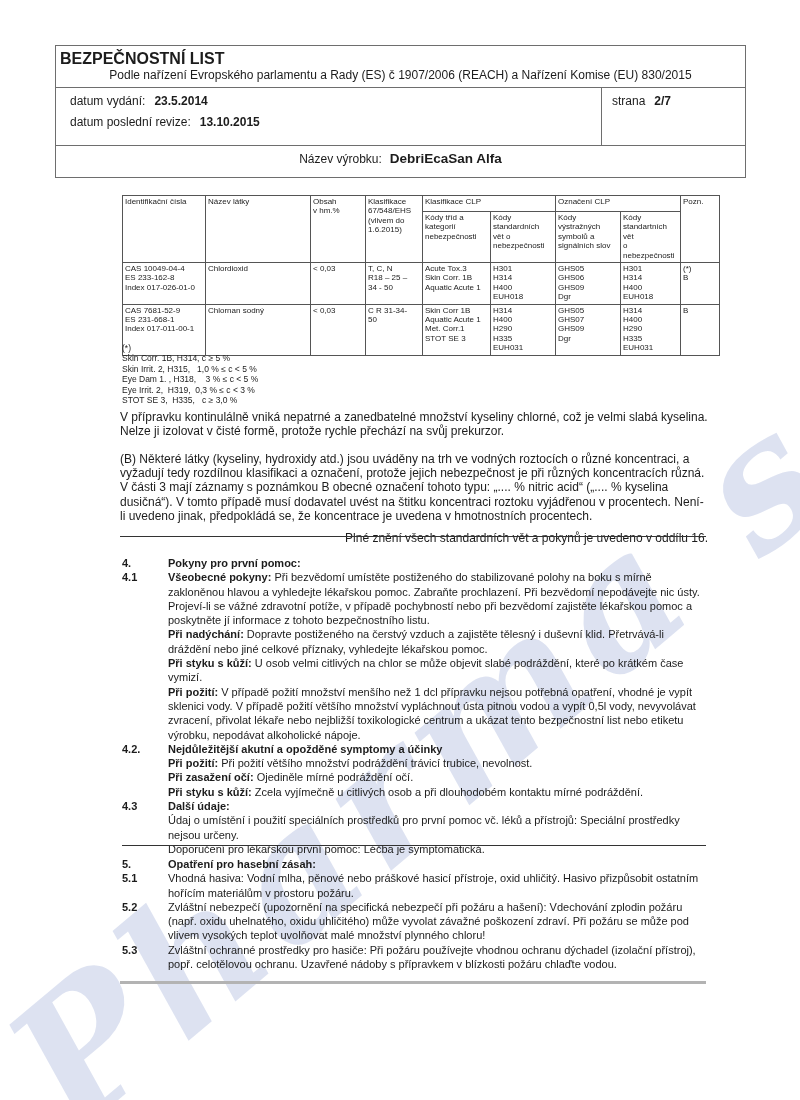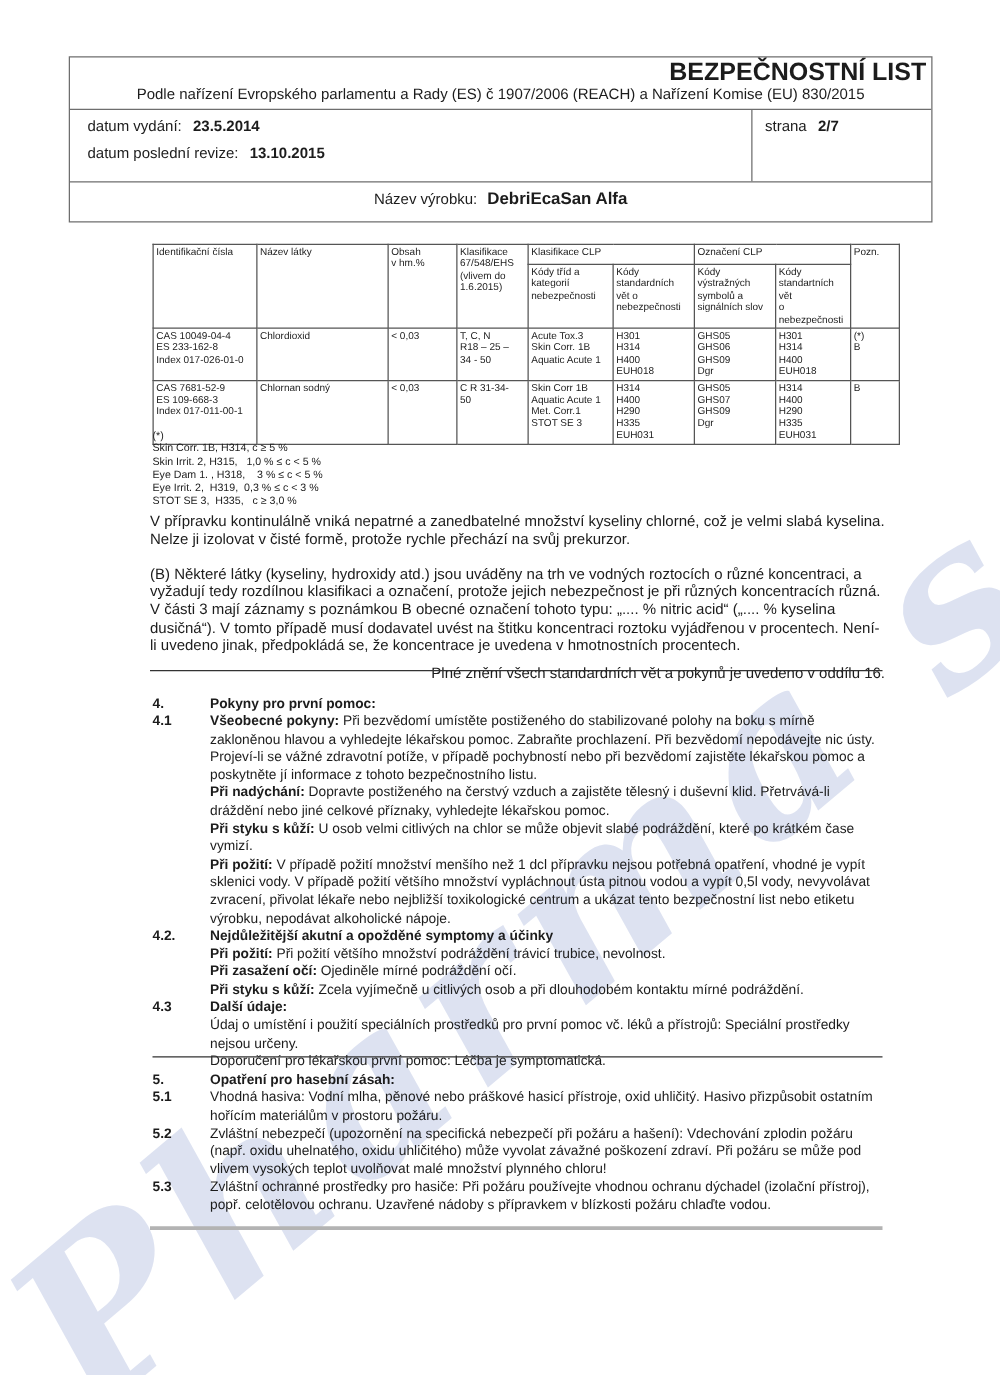--- a/index.html
+++ b/index.html
@@ -8,21 +8,21 @@
   
   .watermark{position:absolute;left:-30px;top:1010px;width:1600px;
              transform:rotate(-40deg);transform-origin:0 0;
              font-family:"DejaVu Serif",serif;font-style:italic;font-weight:bold;
              font-size:175px;letter-spacing:10px;white-space:nowrap;
              color:rgba(174,186,221,0.42);z-index:0;pointer-events:none;}
   .content{position:absolute;left:0;top:0;width:800px;height:1100px;z-index:1;}
   
   .header-box{position:absolute;left:55px;top:45px;width:689px;border:1px solid #6e6e6e;background:transparent;}
   .hb-r1{border-bottom:1px solid #6e6e6e;padding:3px 4px 4px;}
-  .hb-title{font-size:20px;font-weight:bold;text-align:right;line-height:19px;}
+  .hb-title{font-size:16px;font-weight:bold;text-align:left;line-height:19px;}
   .hb-sub{font-size:12px;text-align:center;line-height:15px;}
   .hb-r2{display:flex;height:57px;border-bottom:1px solid #6e6e6e;justify-content:center;}
   .hb-r2-left{flex:1;padding:3px 0 0 14px;font-size:12px;line-height:21px;}
   .hb-r2-right{width:133px;border-left:1px solid #6e6e6e;padding:3px 0 0 10px;font-size:12px;line-height:21px;}
   .hb-val{font-weight:bold;margin-left:9px;}
   .hb-r3{height:26px;text-align:center;font-size:12px;padding-top:5px;}
   .hb-prod{font-weight:bold;font-size:13.5px;margin-left:8px;}
   
   table.subst{position:absolute;left:122px;top:195px;width:597px;border-collapse:collapse;table-layout:fixed;}
   table.subst th,table.subst td{border:1px solid #555;font-weight:normal;text-align:left;
@@ -170,21 +170,21 @@
               <div>EUH018</div>
             </td>
           <td>
               <div>(*)</div>
               <div>B</div>
             </td>
         </tr>
         <tr>
           <td>
               <div>CAS 7681-52-9</div>
-              <div>ES 109-668-3</div>
+              <div>ES 231-668-1</div>
               <div>Index 017-011-00-1</div>
             </td>
           <td>Chlornan sodný</td>
           <td>&lt; 0,03</td>
           <td>
               <div>C   R 31-34-</div>
               <div>50</div>
             </td>
           <td>
               <div>Skin Corr 1B</div>

